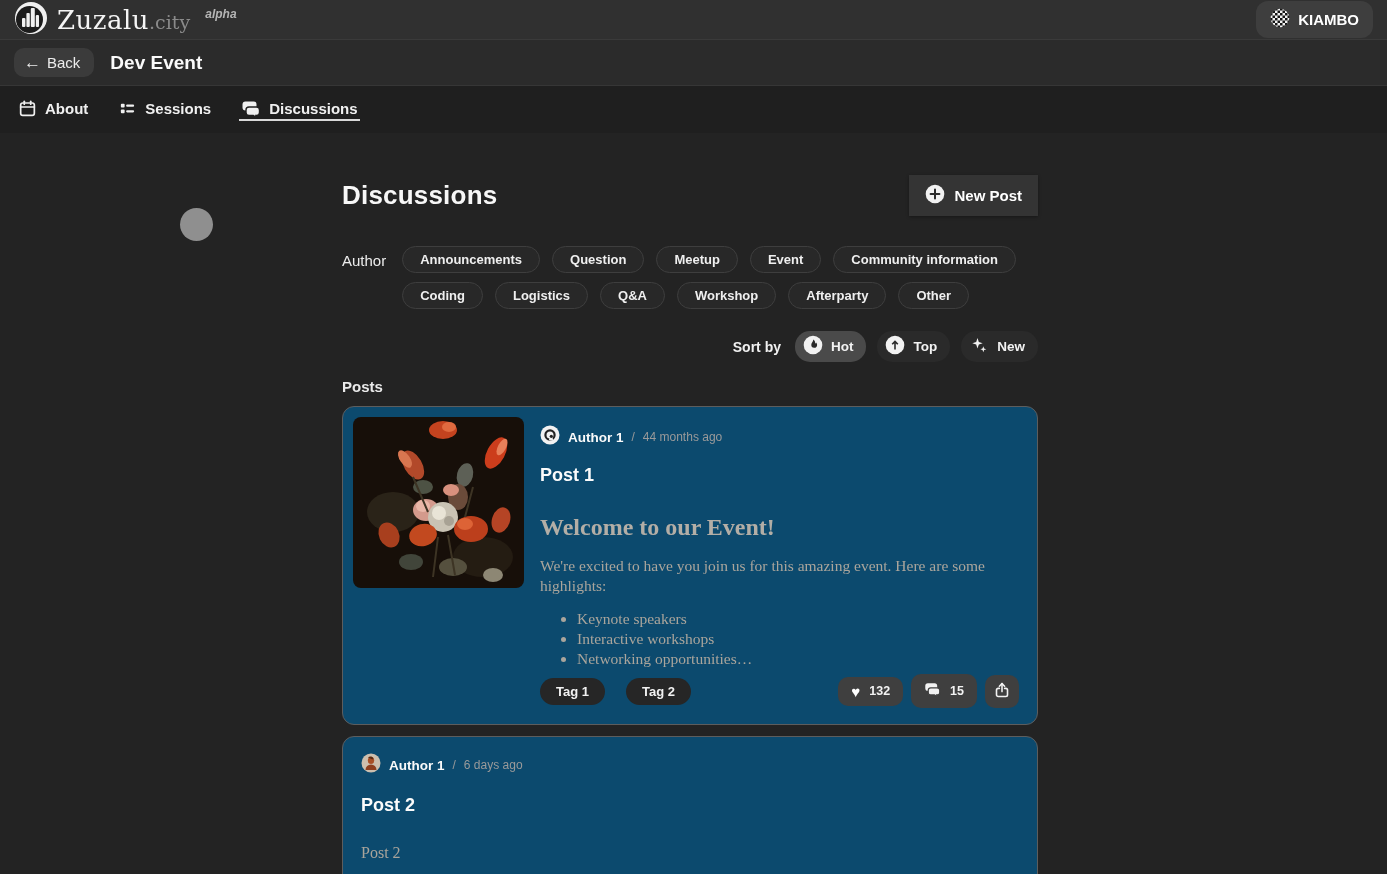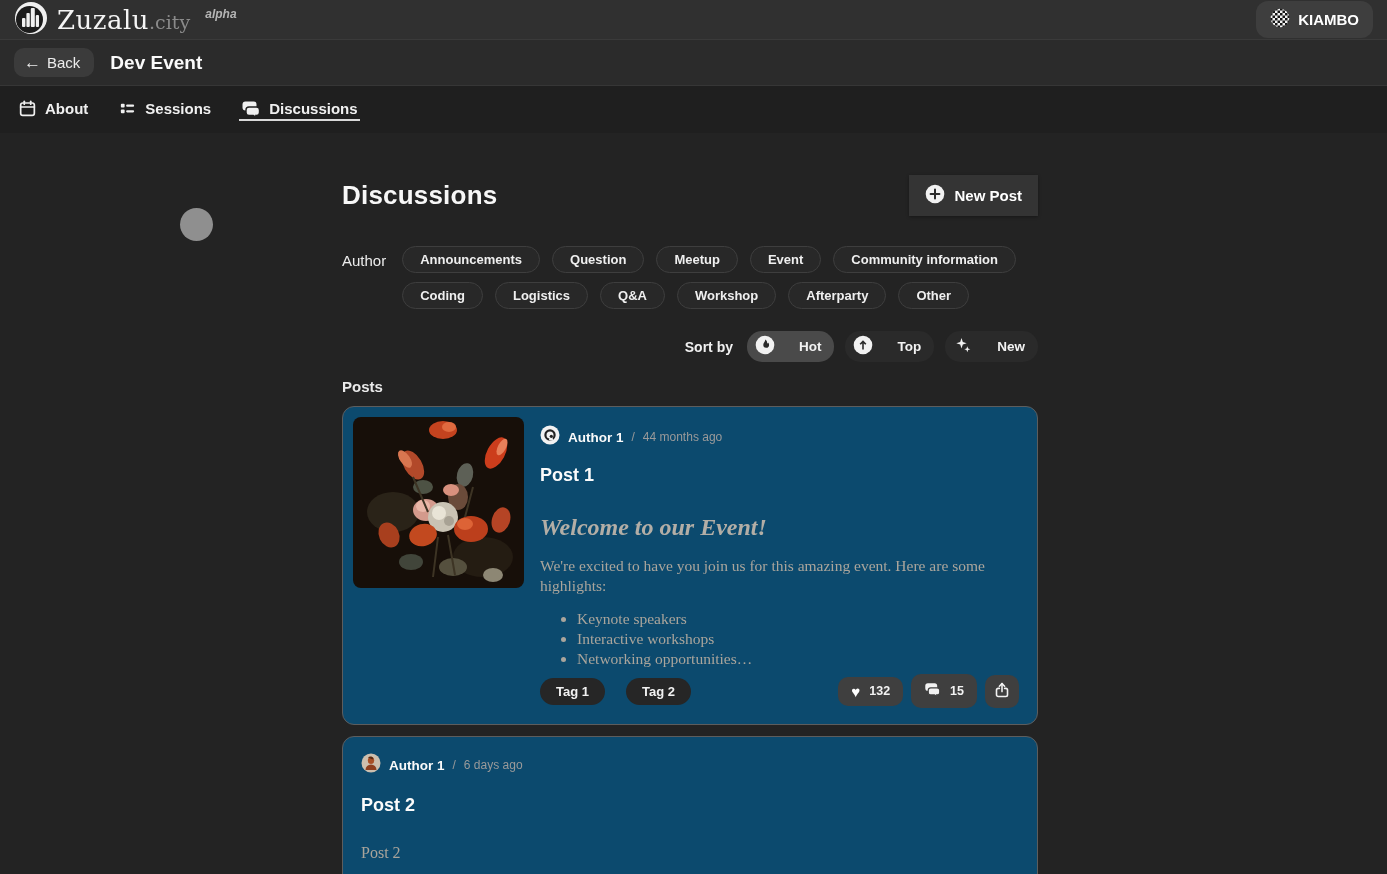--- a/index.html
+++ b/index.html
@@ -66,42 +66,42 @@
   .chip-rows { display:flex; flex-direction:column; gap:9px; }
   .chip-row { display:flex; gap:12px; }
   .chip {
     background:#282828; border:1px solid #3e3e3e; border-radius:15px; padding:5px 17px;
     color:#efefef; font-size:13px; font-weight:bold; cursor:pointer; font-family:inherit;
     white-space:nowrap;
   }
   .sort-row { display:flex; align-items:center; justify-content:flex-end; gap:11px; margin-top:22px; }
   .sort-label { font-size:14px; font-weight:bold; color:#f0f0f0; margin-right:3px; }
   .sort-btn {
-    display:flex; align-items:center; gap:24px; background:#2a2a2a; border:none;
+    display:flex; align-items:center; gap:8px; background:#2a2a2a; border:none;
     border-radius:15px; padding:4px 13px 4px 8px; color:#f2f2f2; font-size:13.5px; font-weight:bold;
     cursor:pointer; font-family:inherit;
   }
   .sort-btn.active { background:#4a4a4a; }
   .posts-label { margin-top:16px; font-size:15px; font-weight:bold; color:#eaeaea; }
   
   .post-card {
     background:#0c4a6e; border:1px solid #5d5d5d; border-radius:12px;
     margin-top:11px; display:flex; padding:10px; cursor:pointer;
   }
   .post-image { flex:0 0 171px; height:171px; border-radius:8px; overflow:hidden; }
   .post-image svg { display:block; }
   .post-content { flex:1; padding:8px 8px 2px 16px; display:flex; flex-direction:column; min-height:297px; }
   .post-header { display:flex; align-items:center; gap:8px; }
   .author-name { font-size:13.5px; font-weight:bold; color:#fafafa; }
   .meta-sep { font-size:12px; color:#9a9a9a; }
   .post-time { font-size:12px; color:#9a9a9a; }
   .post-title { font-size:18px; font-weight:bold; color:#fbfbfb; margin-top:16px; }
   .md-heading {
     font-family:"Liberation Serif", serif; font-weight:bold; font-size:24px;
-    color:#b3aea6; margin-top:28px;font-style:italic;
+    color:#b3aea6; margin-top:28px;
   }
   .md-paragraph {
     font-family:"Liberation Serif", serif; font-size:15.5px; color:#aaa59c;
     line-height:1.28; margin-top:15px; max-width:470px;
   }
   .md-list {
     font-family:"Liberation Serif", serif; font-size:15.5px; color:#aaa59c;
     margin-top:12px; padding-left:37px;
   }
   .md-list li { margin:2px 0; }

